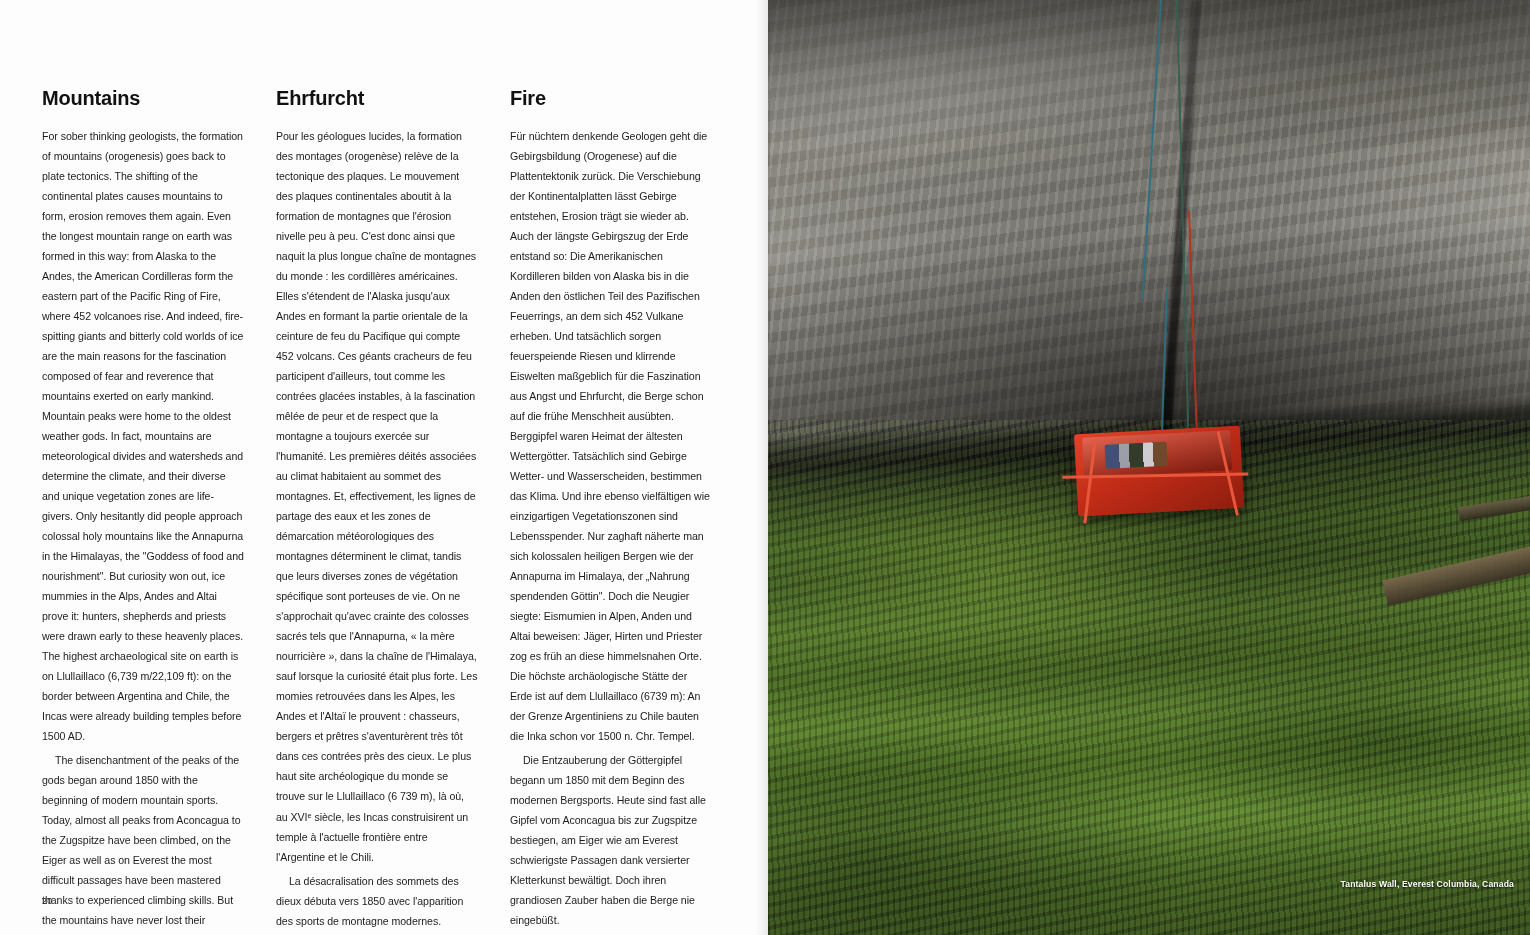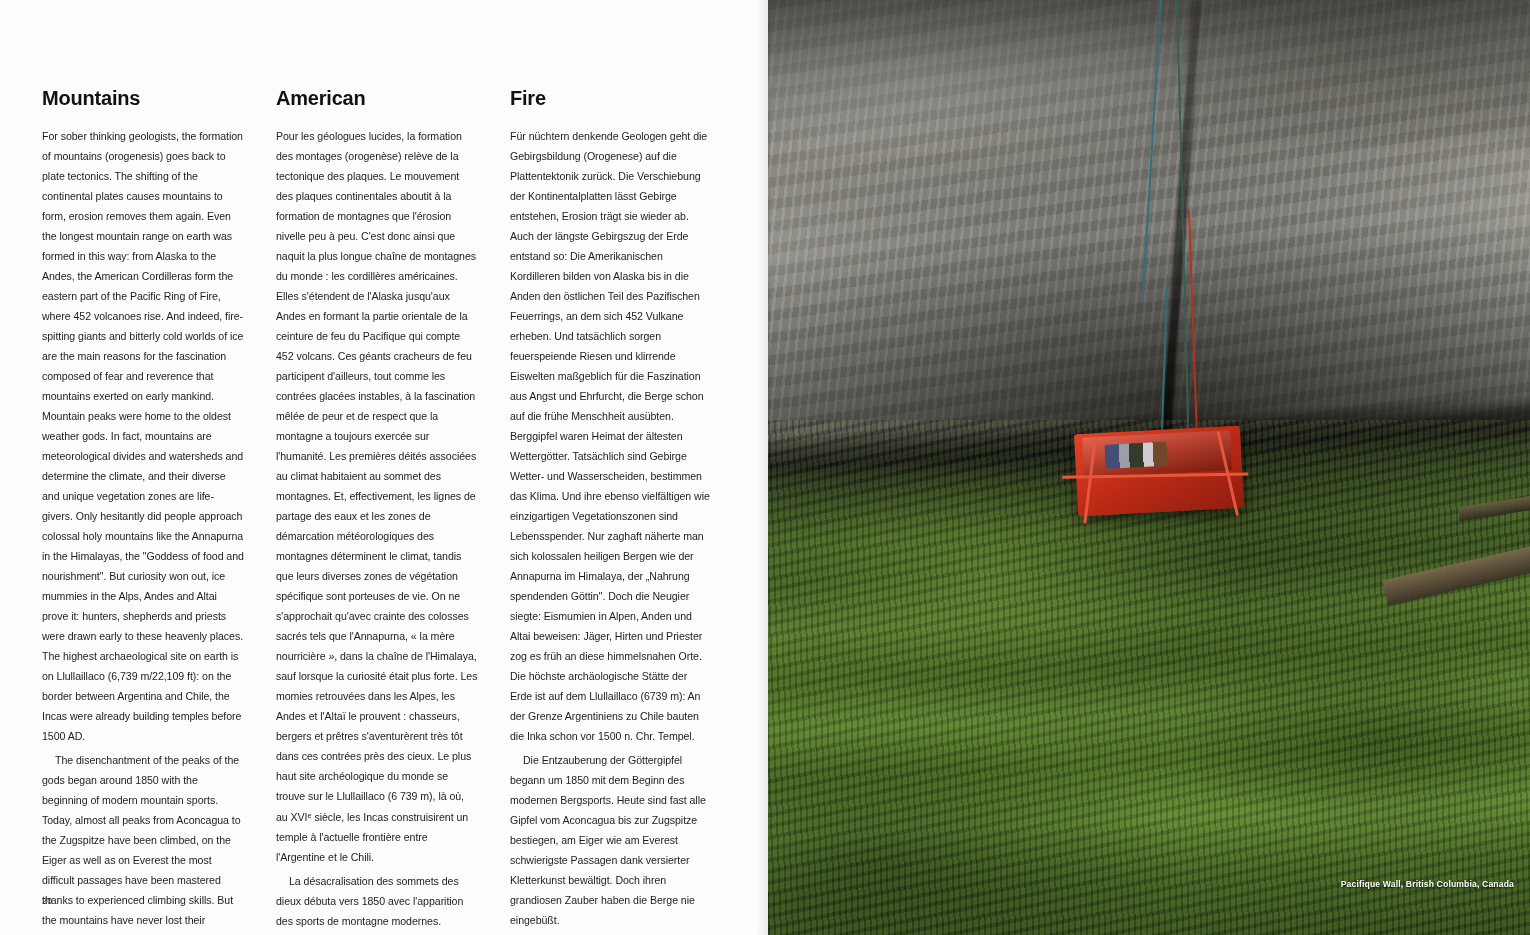--- a/index.html
+++ b/index.html
@@ -255,21 +255,21 @@
 
       <div class="col">
         <h1 class="col-title">Mountains</h1>
         <div class="col-body">
           <p>For sober thinking geologists, the formation of mountains (orogenesis) goes back to plate tectonics. The shifting of the continental plates causes mountains to form, erosion removes them again. Even the longest mountain range on earth was formed in this way: from Alaska to the Andes, the American Cordilleras form the eastern part of the Pacific Ring of Fire, where 452 volcanoes rise. And indeed, fire-spitting giants and bitterly cold worlds of ice are the main reasons for the fascination composed of fear and reverence that mountains exerted on early mankind. Mountain peaks were home to the oldest weather gods. In fact, mountains are meteorological divides and watersheds and determine the climate, and their diverse and unique vegetation zones are life-givers. Only hesitantly did people approach colossal holy mountains like the Annapurna in the Himalayas, the "Goddess of food and nourishment". But curiosity won out, ice mummies in the Alps, Andes and Altai prove it: hunters, shepherds and priests were drawn early to these heavenly places. The highest archaeological site on earth is on Llullaillaco (6,739 m/22,109 ft): on the border between Argentina and Chile, the Incas were already building temples before 1500 AD.</p>
           <p>The disenchantment of the peaks of the gods began around 1850 with the beginning of modern mountain sports. Today, almost all peaks from Aconcagua to the Zugspitze have been climbed, on the Eiger as well as on Everest the most difficult passages have been mastered thanks to experienced climbing skills. But the mountains have never lost their magnificent magic.</p>
         </div>
       </div>
 
       <div class="col">
-        <h1 class="col-title">American</h1>
+        <h1 class="col-title">Ehrfurcht</h1>
         <div class="col-body">
           <p><span>Pour les géologues lucides, la formation des montages (orogenèse) relève de la tectonique des plaques. Le mouvement des plaques continentales aboutit à la formation de montagnes que l'érosion nivelle peu à peu. C'est donc ainsi que naquit la plus longue chaîne de montagnes du monde : les cordillères américaines. Elles s'étendent de l'Alaska jusqu'aux Andes en formant la partie orientale de la ceinture de feu du Pacifique qui compte 452 volcans. Ces géants cracheurs de feu participent d'ailleurs, tout comme les contrées glacées instables, à la fascination mêlée de peur et de respect que la montagne a toujours exercée sur l'humanité. Les premières déités associées au climat habitaient au sommet des montagnes. Et, effectivement, les lignes de partage des eaux et les zones de démarcation météorologiques des montagnes déterminent le climat, tandis que leurs diverses zones de végétation spécifique sont porteuses de vie. On ne s'approchait qu'avec crainte des colosses sacrés tels que l'Annapurna, « la mère nourricière », dans la chaîne de l'Himalaya, sauf lorsque la curiosité était plus forte. Les momies retrouvées dans les Alpes, les Andes et l'Altaï le prouvent : chasseurs, bergers et prêtres s'aventurèrent très tôt dans ces contrées près des cieux. Le plus haut site archéologique du monde se trouve sur le Llullaillaco (6 739 m), là où, au XVI</span><sup>e</sup><span> siècle, les Incas construisirent un temple à l'actuelle frontière entre l'Argentine et le Chili.</span></p>
           <p>La désacralisation des sommets des dieux débuta vers 1850 avec l'apparition des sports de montagne modernes. Aujourd'hui, pratiquement tous les sommets, de l'Aconcagua à la Zugspitze, tout comme les passages les plus complexes de l'Eiger ou de l'Everest, ont été vaincus par les artistes de l'escalade les plus expérimentés. Néanmoins, les montagnes n'ont rien perdu de leur charme grandiose.</p>
         </div>
       </div>
 
       <div class="col">
         <h1 class="col-title">Fire</h1>
         <div class="col-body">
           <p>Für nüchtern denkende Geologen geht die Gebirgsbildung (Orogenese) auf die Plattentektonik zurück. Die Verschiebung der Kontinentalplatten lässt Gebirge entstehen, Erosion trägt sie wieder ab. Auch der längste Gebirgszug der Erde entstand so: Die Amerikanischen Kordilleren bilden von Alaska bis in die Anden den östlichen Teil des Pazifischen Feuerrings, an dem sich 452 Vulkane erheben. Und tatsächlich sorgen feuerspeiende Riesen und klirrende Eiswelten maßgeblich für die Faszination aus Angst und Ehrfurcht, die Berge schon auf die frühe Menschheit ausübten. Berggipfel waren Heimat der ältesten Wettergötter. Tatsächlich sind Gebirge Wetter- und Wasserscheiden, bestimmen das Klima. Und ihre ebenso vielfältigen wie einzigartigen Vegetationszonen sind Lebensspender. Nur zaghaft näherte man sich kolossalen heiligen Bergen wie der Annapurna im Himalaya, der „Nahrung spendenden Göttin". Doch die Neugier siegte: Eismumien in Alpen, Anden und Altai beweisen: Jäger, Hirten und Priester zog es früh an diese himmelsnahen Orte. Die höchste archäologische Stätte der Erde ist auf dem Llullaillaco (6739 m): An der Grenze Argentiniens zu Chile bauten die Inka schon vor 1500 n. Chr. Tempel.</p>
@@ -298,17 +298,17 @@
 
     <div class="ledge">
       <div class="ledge-body"></div>
       <div class="ledge-top"></div>
       <div class="ledge-gear"></div>
       <div class="ledge-strut s1"></div>
       <div class="ledge-strut s2"></div>
       <div class="ledge-strut s3"></div>
     </div>
 
-    <div class="caption">Pacifique Wall, British Columbia, Canada</div>
+    <div class="caption">Tantalus Wall, Everest Columbia, Canada</div>
   </div>
 
   <div class="gutter-shadow"></div>
 </div>
 
 </body></html>

